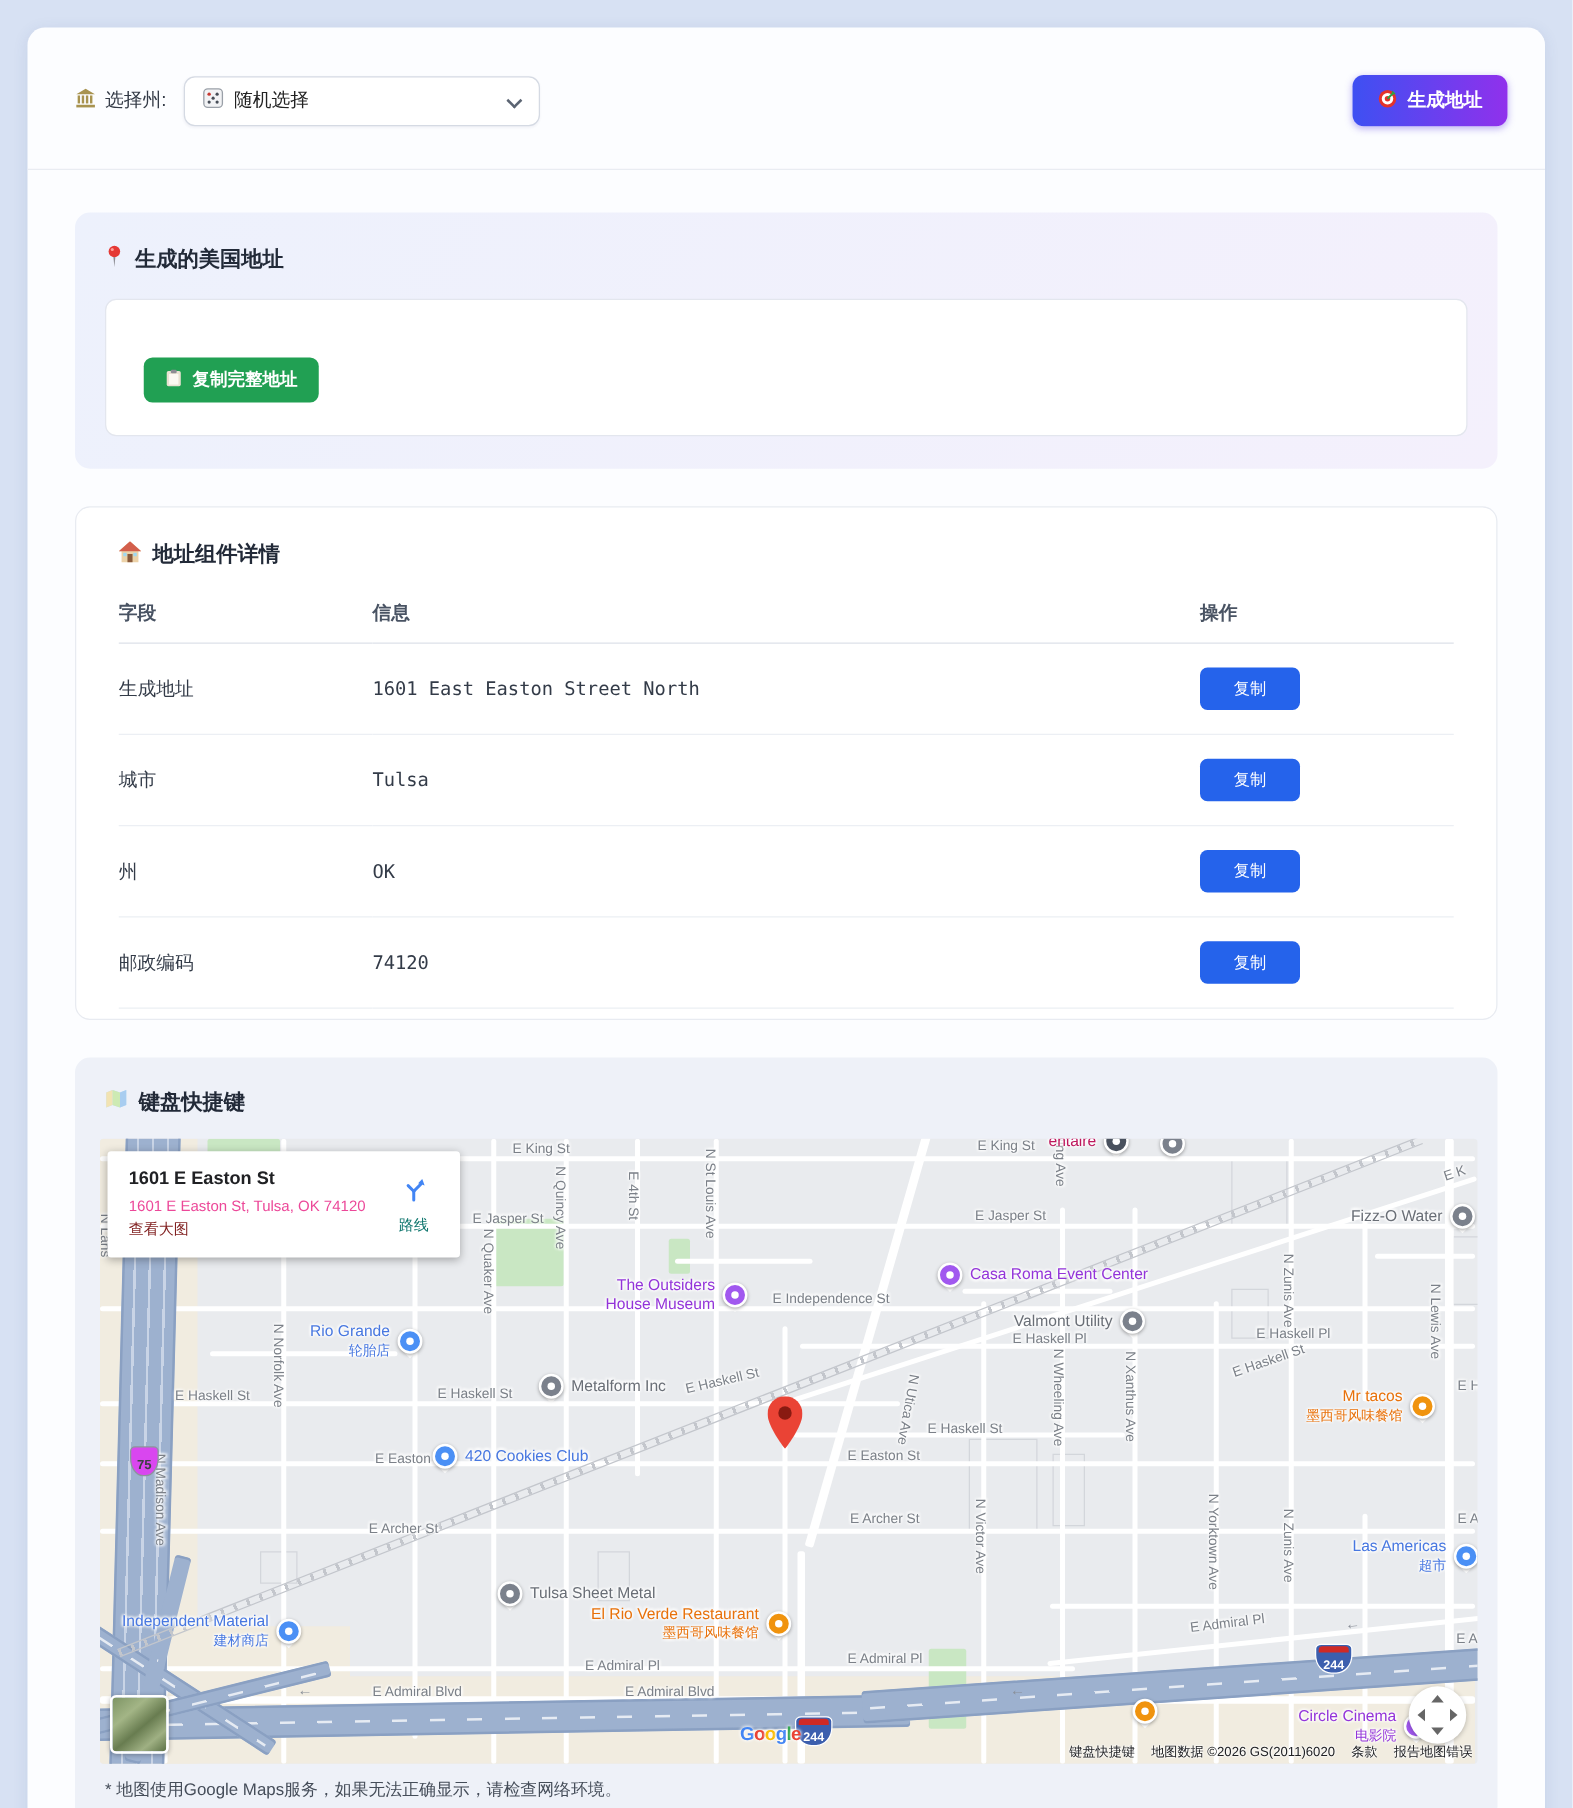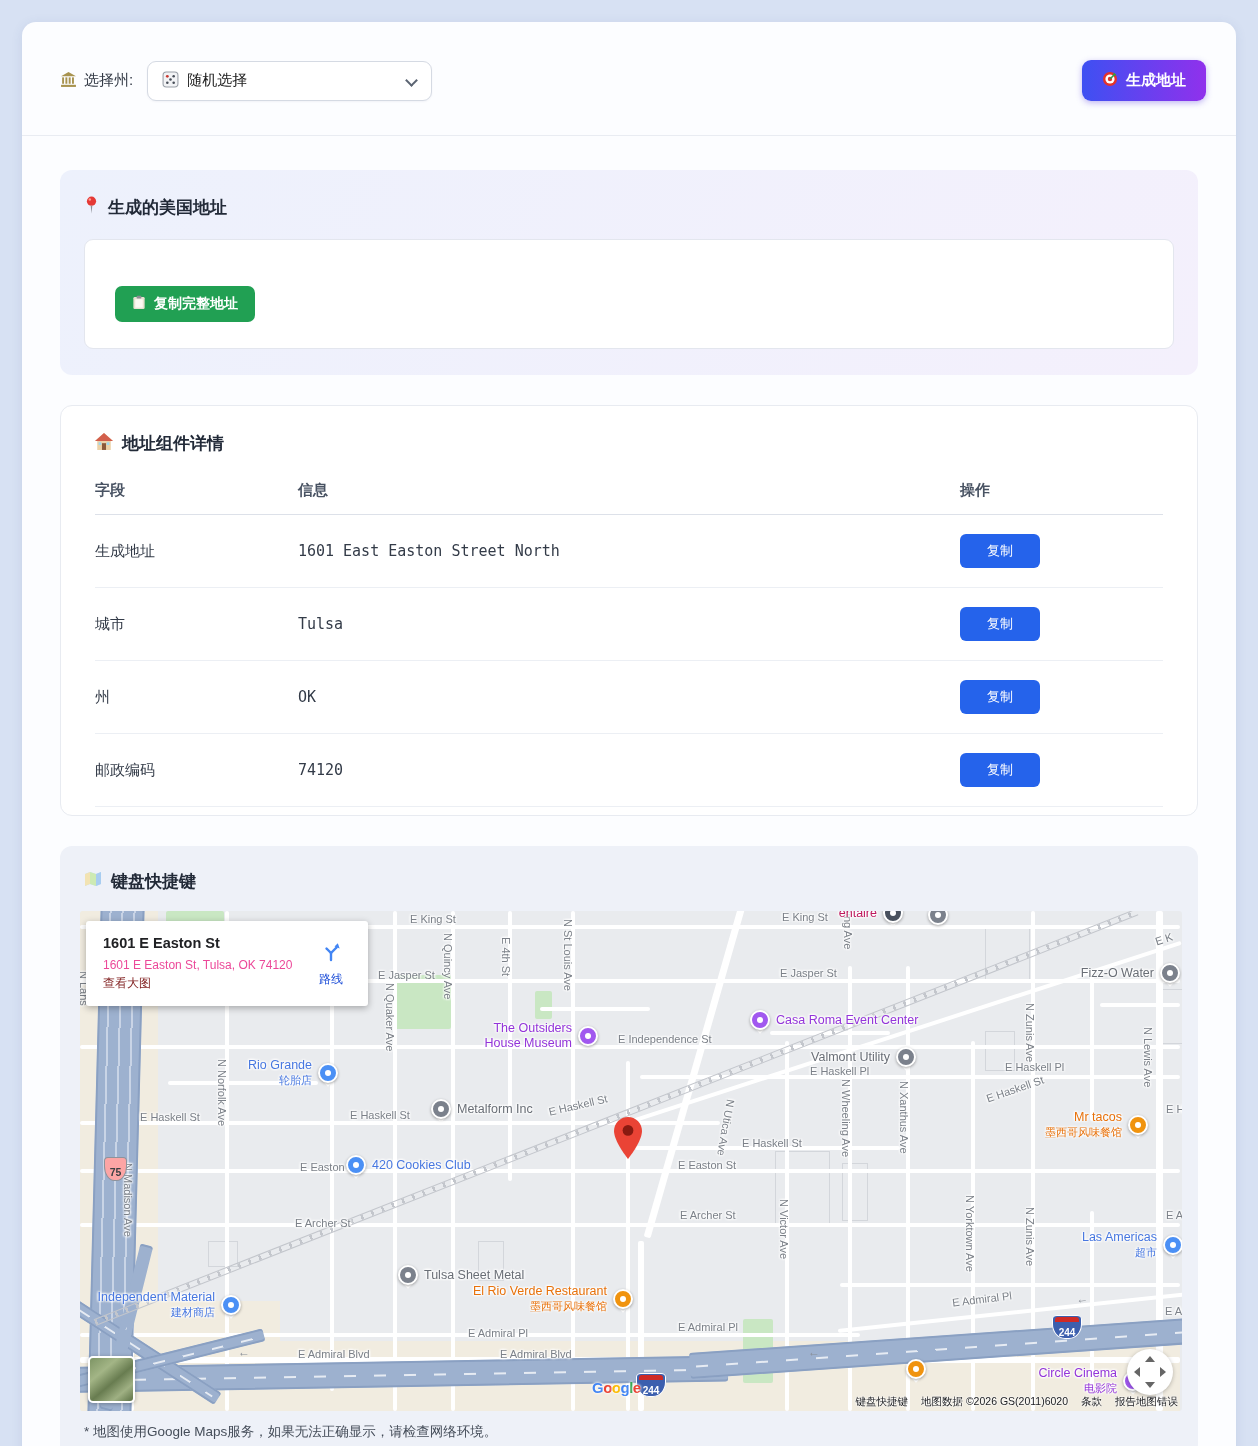--- a/index.html
+++ b/index.html
@@ -80,21 +80,21 @@
     text-shadow: 1px 1px 2px #fff, -1px -1px 2px #fff, 1px -1px 2px #fff, -1px 1px 2px #fff; }
   .lab-left { right: 26px; text-align: right; } .lab-right { left: 26px; text-align: left; }
   .pl-purple { color: #9334d9; } .pl-blue { color: #4777e0; } .pl-orange { color: #e8710a; }
   .pl-gray { color: #696e76; text-align: center; } .pl-dark { color: #be185d; }
   .poi-sub { font-size: 11px; font-weight: 400; }
   .mmarker { z-index: 6; }
   .mshield-i { width: 30px; height: 24px; background: #3c5fae; border: 1px solid #fff;
     border-radius: 5px 5px 13px 13px / 4px 4px 15px 15px; z-index: 4; text-align: center; }
   .mshield-band { position: absolute; top: 1px; left: 2px; right: 2px; height: 5px; background: #cf2a26; border-radius: 3px 3px 0 0; }
   .mshield-i span { position: relative; top: 6px; color: #fff; font-size: 10px; font-weight: 700; }
-  .mshield-us { width: 23px; height: 24px; background: #fca5a5; border: 1.5px solid #8d939c;
+  .mshield-us { width: 23px; height: 24px; background: #d946ef; border: 1.5px solid #8d939c;
     border-radius: 4px 4px 45% 45% / 4px 4px 60% 60%; z-index: 4; text-align: center; }
   .mshield-us span { position: relative; top: 4px; color: #3c4043; font-size: 10.5px; font-weight: 700; }
   .mgoogle { z-index: 7; font-size: 15px; font-weight: 700; letter-spacing: -.5px;
     text-shadow: 0 0 3px #fff, 0 0 3px #fff; }
   .mattr { z-index: 7; right: 4px; bottom: 2px; display: flex; gap: 13px; font-size: 10.5px; color: #202124;
     text-shadow: 0 0 2px #fff, 0 0 2px #fff, 0 0 2px #fff; }
   .mattr span { cursor: pointer; }
   .msat { left: 8px; bottom: 8px; width: 47px; height: 47px; border: 2px solid #fff; border-radius: 5px;
     background: linear-gradient(140deg, #7d9464 0%, #a3b586 30%, #687c50 55%, #9fb083 78%, #5d7246 100%);
     box-shadow: 0 1px 4px rgba(0,0,0,.3); z-index: 7; cursor: pointer; }
@@ -107,21 +107,21 @@
   .mpan .pr { right: 7px; top: 18px; border-left: 6px solid #666; border-right: none; }
   
   .map-infocard { position: absolute; left: 6px; top: 10px; width: 282px; background: #fff; z-index: 10;
     border-radius: 3px; box-shadow: 0 2px 7px rgba(0,0,0,.3); padding: 14px 14px 14px 17px;
     display: flex; gap: 6px; }
   .ic-main { flex: 1; }
   .ic-title { font-size: 14.5px; font-weight: 700; color: #202124; }
   .ic-addr { margin-top: 7px; font-size: 12px; color: #ec4899; }
   .ic-link { display: inline-block; margin-top: 3px; font-size: 12px; color: #7f1d1d; text-decoration: none; cursor: pointer; }
   .ic-dir { width: 46px; text-align: center; padding-top: 4px; cursor: pointer; }
-  .ic-dir-label { display: block; margin-top: 4px; font-size: 12px; color: #1d4ed8; }
+  .ic-dir-label { display: block; margin-top: 4px; font-size: 12px; color: #0f766e; }
 </style>
 </head>
 <body>
 
 <div class="card">
 
   <div class="topbar">
     <span class="state-label">
       <span><svg width="17" height="17" viewBox="0 0 16 16">
             <path d="M8 1L1 5h14z" fill="#a8934f"></path>

